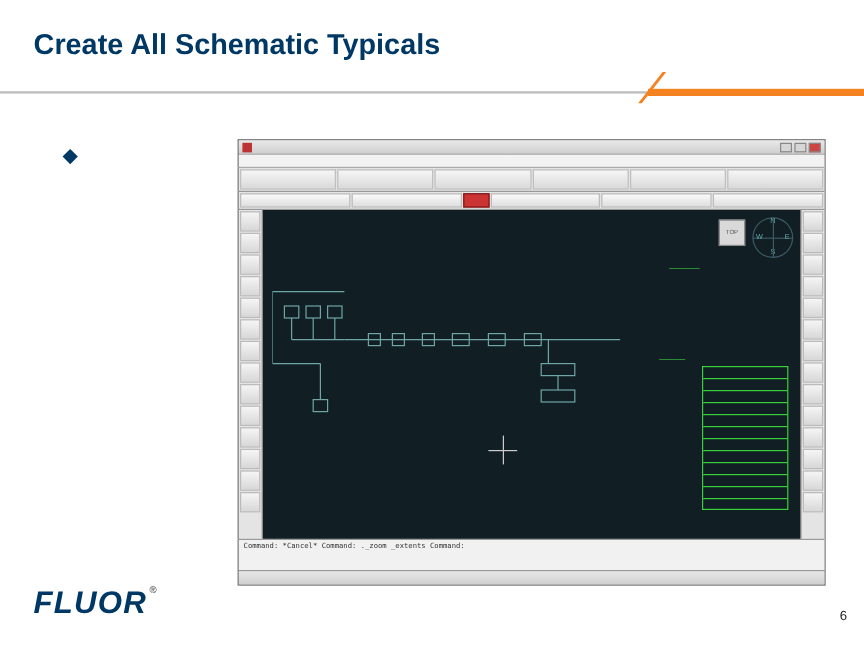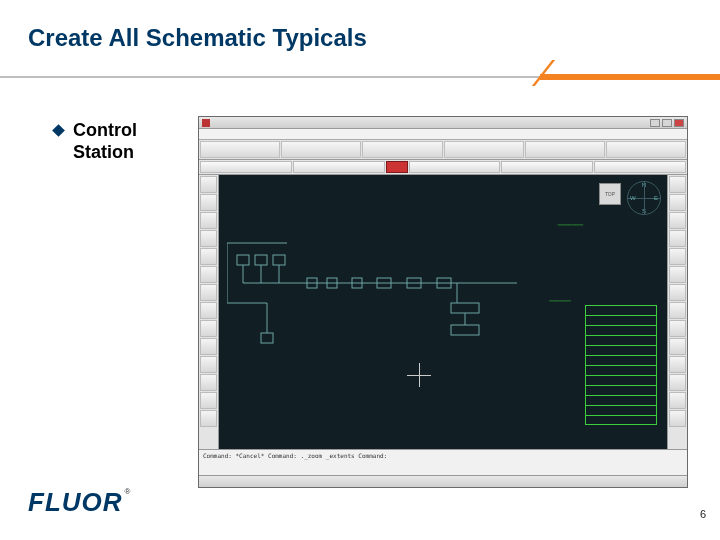--- a/index.html
+++ b/index.html
@@ -59,21 +59,20 @@
   <div class="title">Create All Schematic Typicals</div>
 
   <div class="rule-wrap">
     <div class="grey-line"></div>
     <div class="orange-bar"></div>
     <div class="orange-diag"></div>
   </div>
 
   <div class="bullet">
     <div class="diamond"></div>
-    <div class="txt">Control Station</div>
   </div>
 
   <div class="shot">
     <div class="shot-titlebar">
       <span class="appicon"></span>
       <div class="winbtns">
         <span></span>
         <span></span>
         <span></span>
       </div>

